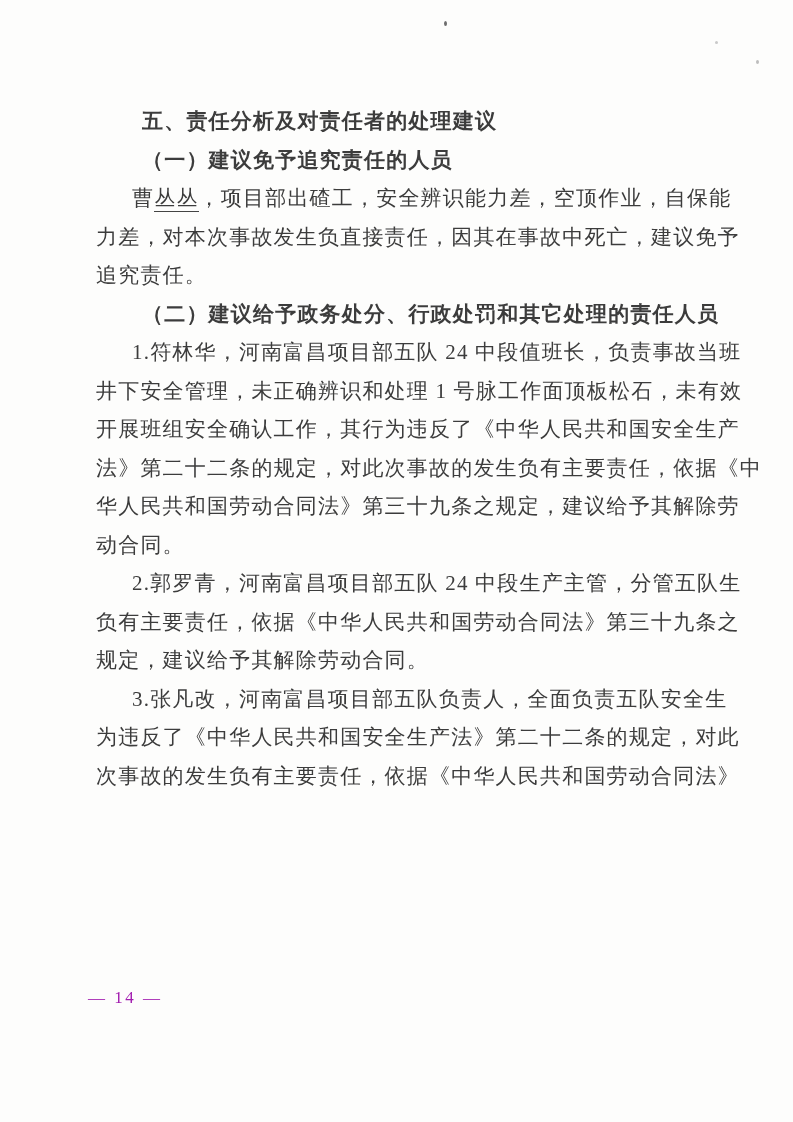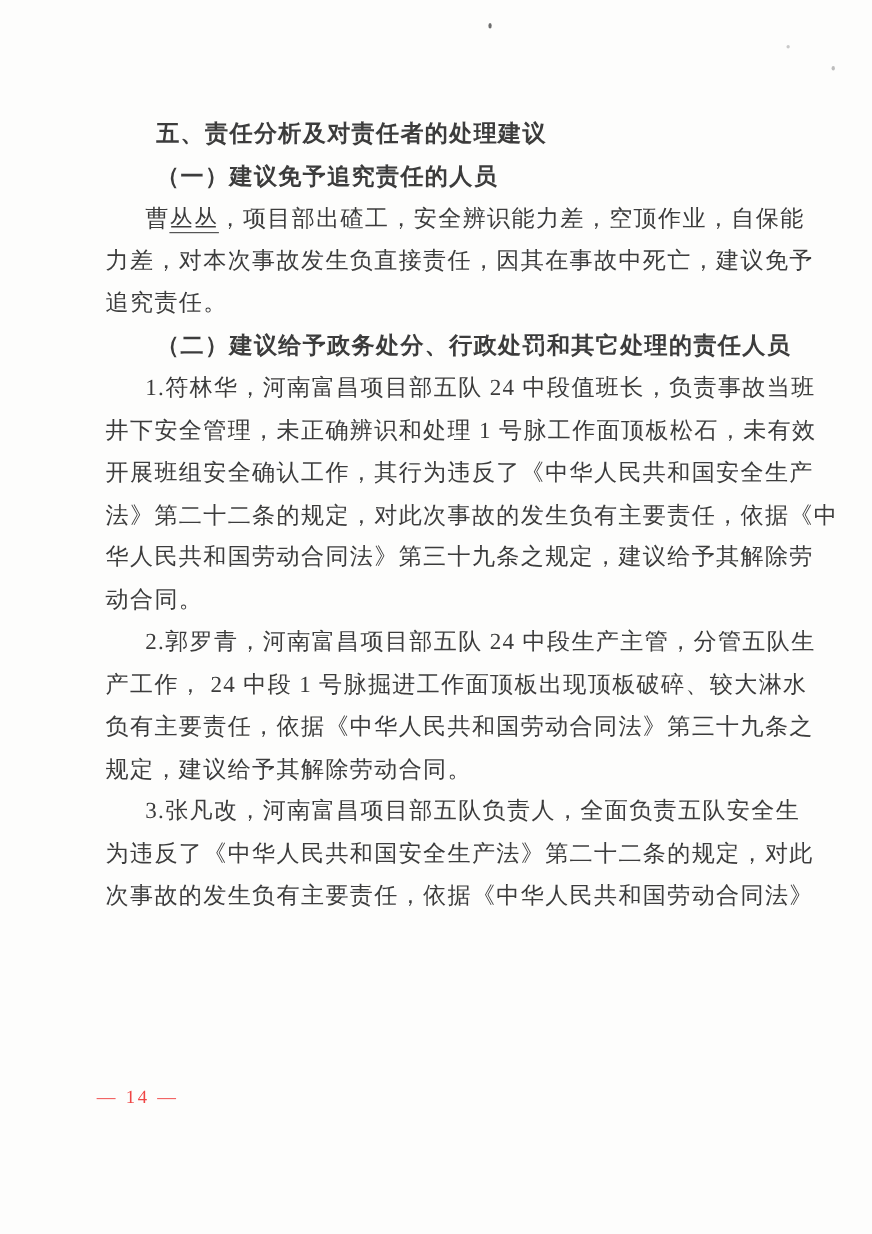--- a/index.html
+++ b/index.html
@@ -43,21 +43,21 @@
   .name-underline {
     border-bottom: 1.5px solid #444444;
     padding-bottom: 1px;
   }
   .page-number {
     position: absolute;
     left: 88px;
     top: 988px;
     font-size: 17px;
     letter-spacing: 2.5px;
-    color: #ef4444;
+    color: #a21caf;
   }
   .speck {
     position: absolute;
     background: #9a9a9a;
     border-radius: 50%;
   }
   .speck-1 { left: 444px; top: 21px; width: 3px; height: 5px; background:#6d6d6d; }
   .speck-2 { left: 715px; top: 41px; width: 3px; height: 3px; background:#c9c9c9; }
   .speck-3 { left: 756px; top: 60px; width: 3px; height: 4px; background:#bdbdbd; }
 </style>
@@ -91,21 +91,20 @@
     <div class="line">开展班组安全确认工作，其行为违反了《中华人民共和国安全生产</div>
 
     <div class="line">法》第二十二条的规定，对此次事故的发生负有主要责任，依据《中</div>
 
     <div class="line">华人民共和国劳动合同法》第三十九条之规定，建议给予其解除劳</div>
 
     <div class="line">动合同。</div>
 
     <div class="line para-start">2.郭罗青，河南富昌项目部五队 24 中段生产主管，分管五队生</div>
 
-    <div class="line">产工作， 24 中段 1 号脉掘进工作面顶板出现顶板破碎、较大淋水</div>
 
 
 
     <div class="line">负有主要责任，依据《中华人民共和国劳动合同法》第三十九条之</div>
 
     <div class="line">规定，建议给予其解除劳动合同。</div>
 
     <div class="line para-start">3.张凡改，河南富昌项目部五队负责人，全面负责五队安全生</div>
 
 

